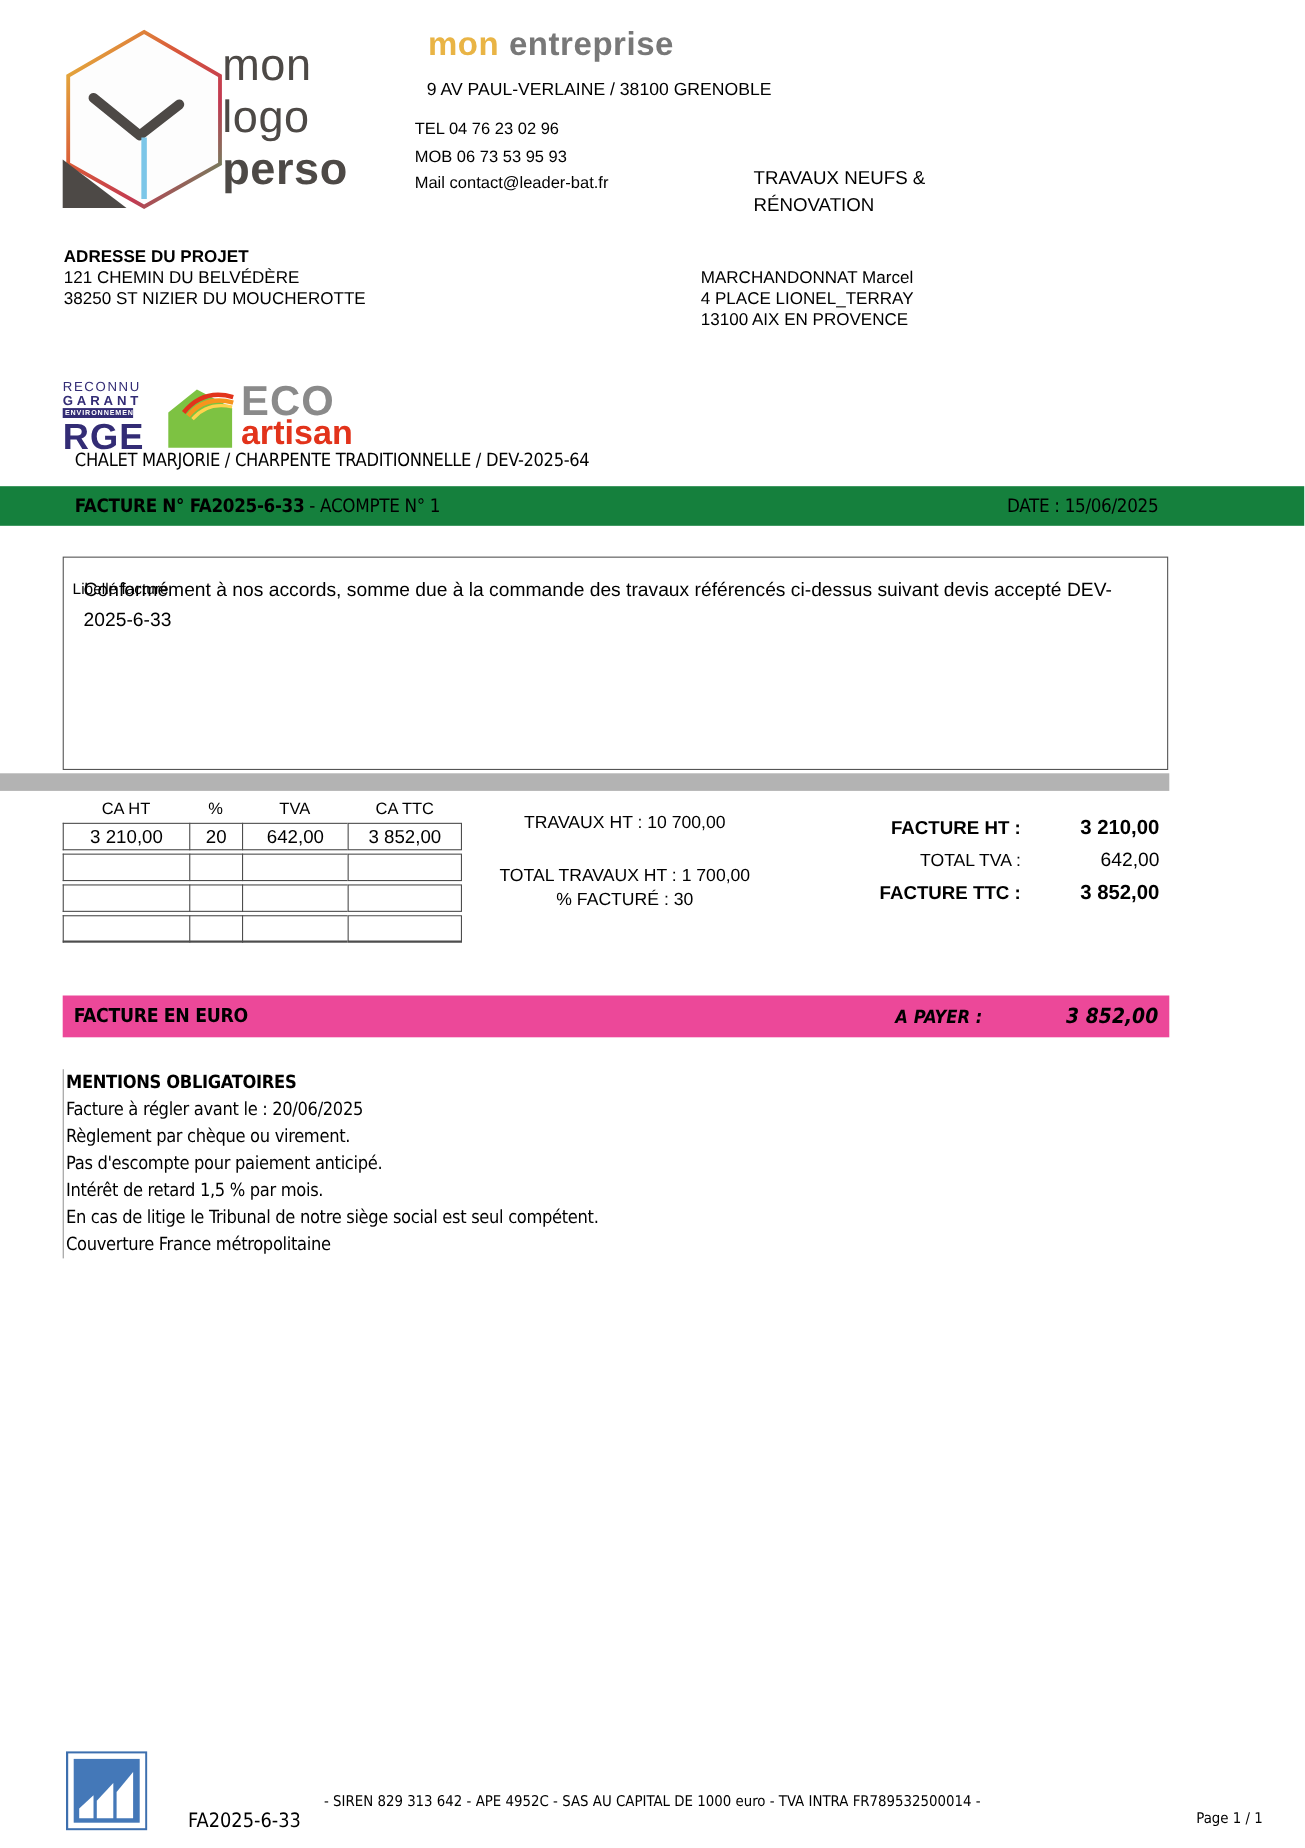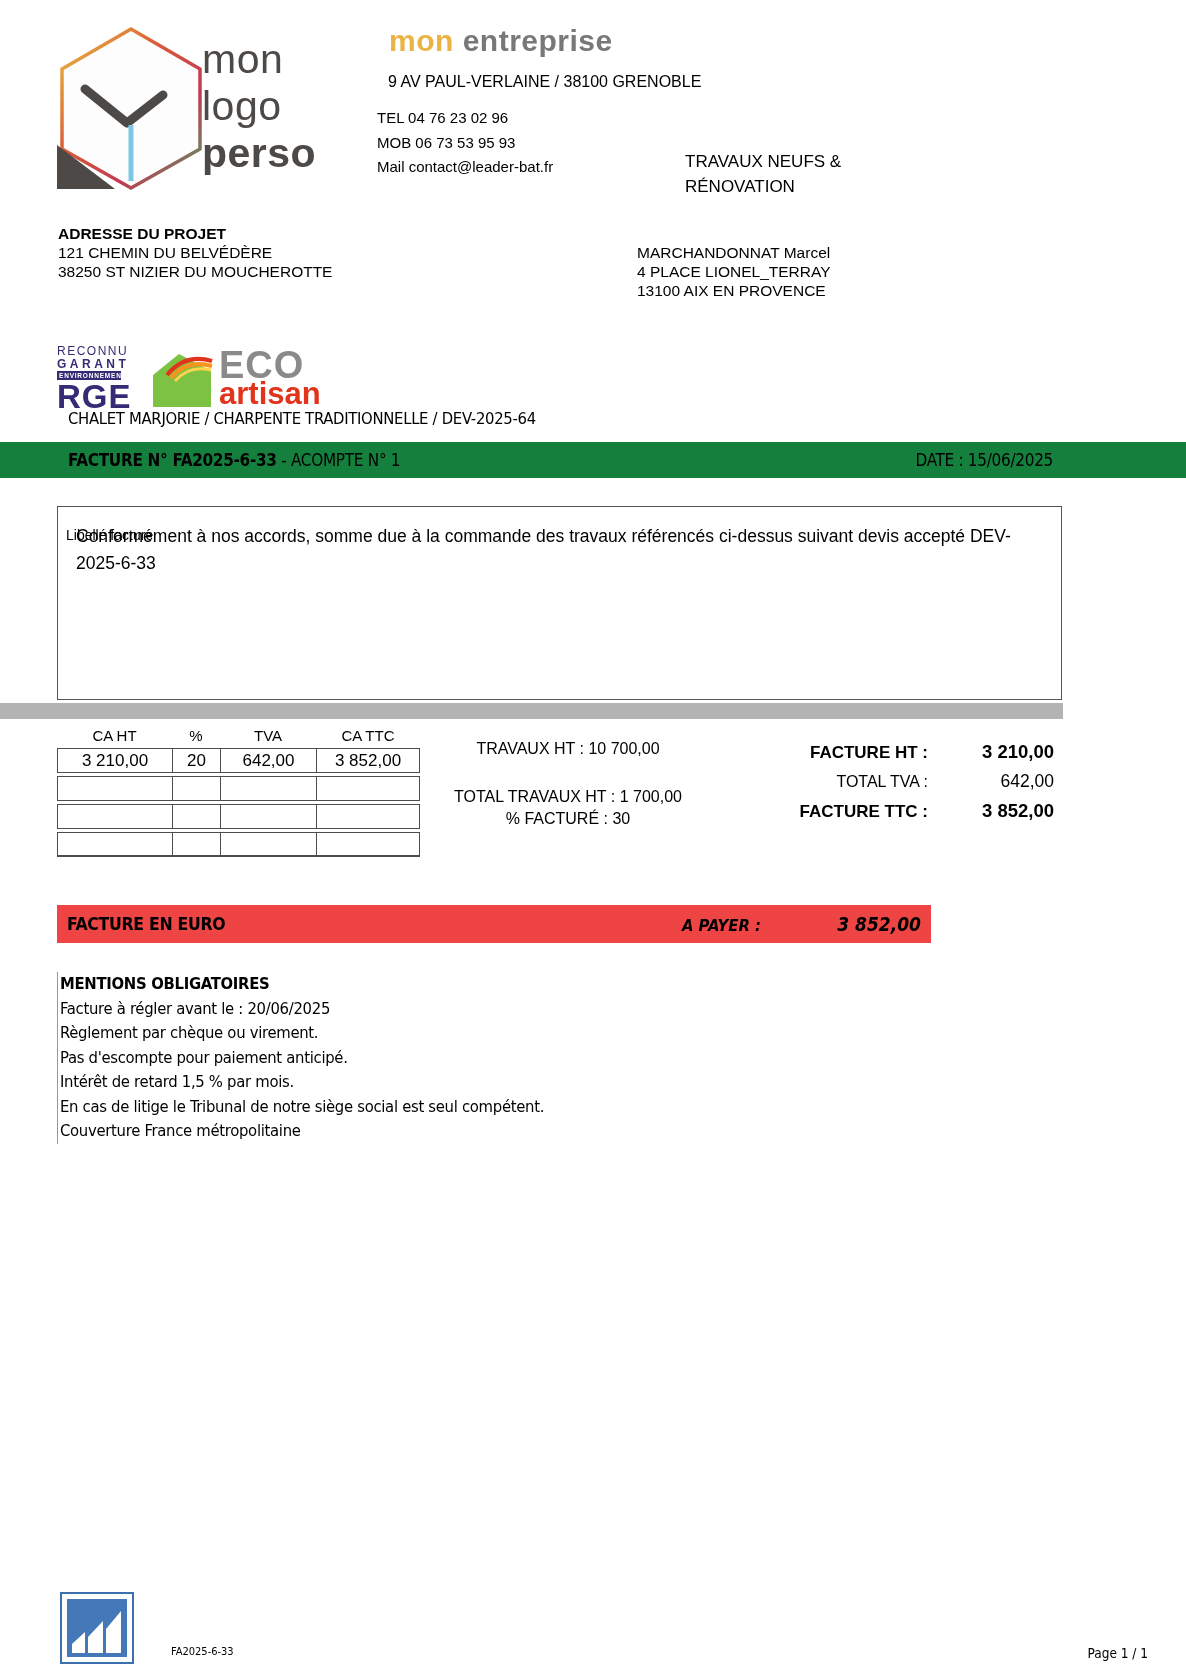--- a/index.html
+++ b/index.html
@@ -71,40 +71,40 @@
 
   
   .totals{left:778px;top:741px;width:276px;}
   .t-row{display:flex;align-items:baseline;margin-bottom:8px;}
   .t-label{width:150px;text-align:right;font-size:16px;}
   .t-value{flex:1;text-align:right;font-size:17.5px;}
   .t-row.bold .t-label{font-weight:bold;font-size:17px;}
   .t-row.bold .t-value{font-weight:bold;font-size:18.5px;}
 
   
-  .payer-bar{left:57px;top:905px;width:874px;height:38px;background:#ef4444;
+  .payer-bar{left:57px;top:905px;width:1006px;height:38px;background:#ec4899;
              display:flex;align-items:center;box-sizing:border-box;padding:0 10px;
              font-family:"DejaVu Sans",sans-serif;font-stretch:condensed;}
   .payer-title{font-weight:bold;font-size:17.5px;letter-spacing:-0.3px;}
   .payer-right{margin-left:auto;display:flex;align-items:baseline;}
   .payer-label{font-weight:bold;font-style:italic;font-size:16.5px;}
   .payer-value{font-weight:bold;font-style:italic;font-size:19px;width:160px;text-align:right;}
 
   
   .mentions{left:57px;top:972px;width:663px;border-left:1px solid #999;padding-left:2px;
             font-size:16.5px;line-height:24.5px;font-family:"DejaVu Sans",sans-serif;
             font-stretch:condensed;letter-spacing:-0.3px;}
   .mentions .title{font-weight:bold;}
   .mentions .justify{text-align:justify;text-align-last:justify;}
 
   
   .footer-logo{left:60px;top:1592px;}
   .footer-legal{left:0;top:1630px;width:1186px;text-align:center;font-size:13.5px;
                 font-family:"DejaVu Sans",sans-serif;font-stretch:condensed;}
-  .footer-ref{left:128px;top:1645px;font-size:11px;font-family:"DejaVu Sans",sans-serif;font-stretch:condensed;padding-left:43px;}
+  .footer-ref{left:128px;top:1645px;font-size:18px;font-family:"DejaVu Sans",sans-serif;font-stretch:condensed;padding-left:43px;}
   .footer-page{right:38px;top:1645px;font-size:13.5px;font-family:"DejaVu Sans",sans-serif;font-stretch:condensed;}
 </style>
 </head>
 <body>
 
 <div id="page">
 
   <div class="abs" style="left:55px;top:25px;">
     <svg width="152" height="168" viewBox="0 0 152 168">
       <defs>
@@ -265,15 +265,16 @@
   <div class="abs footer-logo">
     <svg width="74" height="72" viewBox="0 0 74 72">
       <rect x="1" y="1" width="72" height="70" fill="#fff" stroke="#3d6fae" stroke-width="2"></rect>
       <rect x="7" y="7" width="60" height="58" fill="#4478b8"></rect>
       <polygon points="12,52 25,40 25,61 12,61" fill="#fff"></polygon>
       <polygon points="28,45 43,29 43,61 28,61" fill="#fff"></polygon>
       <polygon points="46,37 61,19 61,61 46,61" fill="#fff"></polygon>
     </svg>
   </div>
   <div class="abs footer-ref">FA2025-6-33</div>
+  <div class="abs footer-legal">- SIREN 829 313 642 - APE 4952C - SAS AU CAPITAL DE 1000 euro - TVA INTRA FR789532500014 -</div>
   <div class="abs footer-page">Page 1 / 1</div>
 
 </div>
 
 </body></html>

